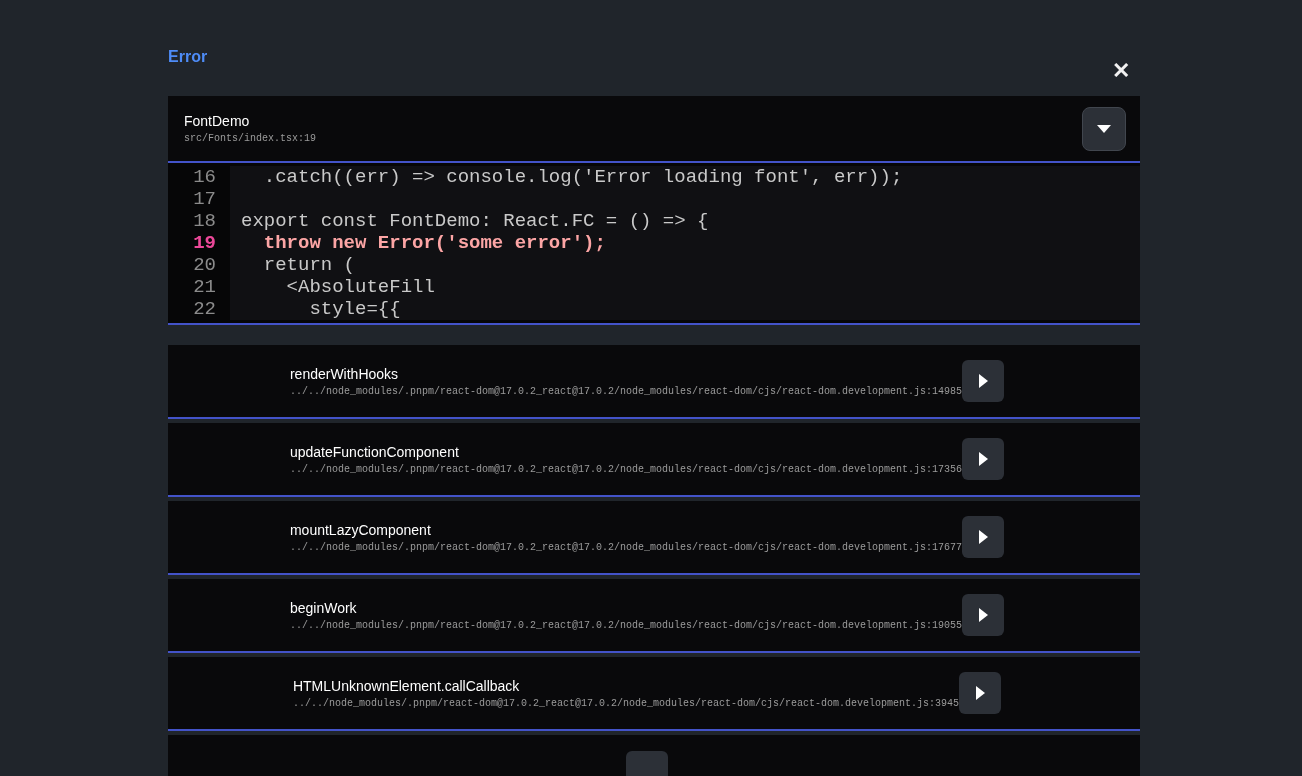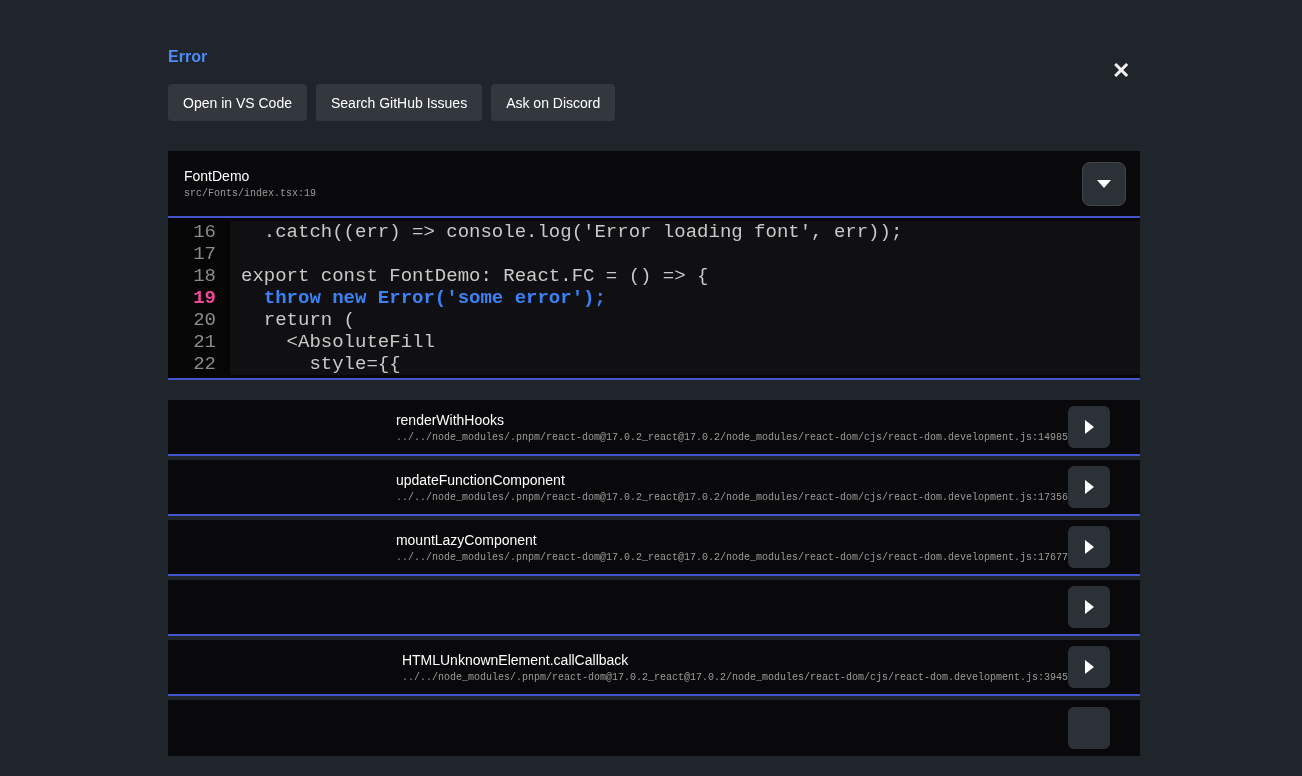--- a/index.html
+++ b/index.html
@@ -53,49 +53,44 @@
   .code {
     background: var(--gutter-bg, #060607);
     border-top: 2px solid var(--divider, #4353c9);
     border-bottom: 2px solid var(--divider, #4353c9);
     padding: 3px 0;
   }
   .code-row { display: flex; height: 22px; line-height: 22px; font-family: "Liberation Mono", monospace; font-size: 19px; }
   .gutter { width: 62px; min-width: 62px; text-align: right; padding-right: 14px; color: #8b8b8b; }
   .code-text { flex: 1; white-space: pre; padding-left: 11px; color: var(--code-text, #c9c9c9); background: var(--code-bg, #101013); }
   .code-row.hl .gutter { color: #ec4899; font-weight: 700; }
-  .code-row.hl .code-text { color: #3b82f6; font-weight: 700; }
+  .code-row.hl .code-text { color: #fca5a5; font-weight: 700; }
 
   .frames { margin-top: 20px; }
   .frame-card {
     background: var(--card-bg, #09090b);
     border-bottom: 2px solid var(--divider, #4353c9);
     margin-bottom: 4px;
-    height: 56px;
-    display: flex; align-items: center; justify-content: flex-end;
+    height: 74px;
+    display: flex; align-items: center; justify-content: center;
     padding: 0 30px 0 16px;
   }
   .frame-card.partial { border-bottom: none; margin-bottom: 0; }
 </style>
 </head>
 <body>
 
 <button class="close-btn">
   <span>✕</span>
 </button>
 
 <div class="content">
 
   <div class="kicker">Error</div>
 
-  <div class="actions">
-    <button>Open in VS Code</button>
-    <button>Search GitHub Issues</button>
-    <button>Ask on Discord</button>
-  </div>
 
   <section class="source-card">
     <header class="frame-header">
       <div class="frame-meta">
         <div class="frame-title">FontDemo</div>
         <div class="frame-loc mono">src/Fonts/index.tsx:19</div>
       </div>
       <button class="icon-btn">
         <span class="tri-down"></span>
       </button>
@@ -159,20 +154,24 @@
       <div class="frame-meta">
         <div class="frame-title">mountLazyComponent</div>
         <div class="frame-loc mono">../../node_modules/.pnpm/react-dom@17.0.2_react@17.0.2/node_modules/react-dom/cjs/react-dom.development.js:17677</div>
       </div>
       <button class="icon-btn small">
         <span class="tri-right"></span>
       </button>
     </div>
 
     <div class="frame-card">
+      <div class="frame-meta">
+        <div class="frame-title">beginWork</div>
+        <div class="frame-loc mono">../../node_modules/.pnpm/react-dom@17.0.2_react@17.0.2/node_modules/react-dom/cjs/react-dom.development.js:19055</div>
+      </div>
       <button class="icon-btn small">
         <span class="tri-right"></span>
       </button>
     </div>
 
     <div class="frame-card">
       <div class="frame-meta">
         <div class="frame-title">HTMLUnknownElement.callCallback</div>
         <div class="frame-loc mono">../../node_modules/.pnpm/react-dom@17.0.2_react@17.0.2/node_modules/react-dom/cjs/react-dom.development.js:3945</div>
       </div>

